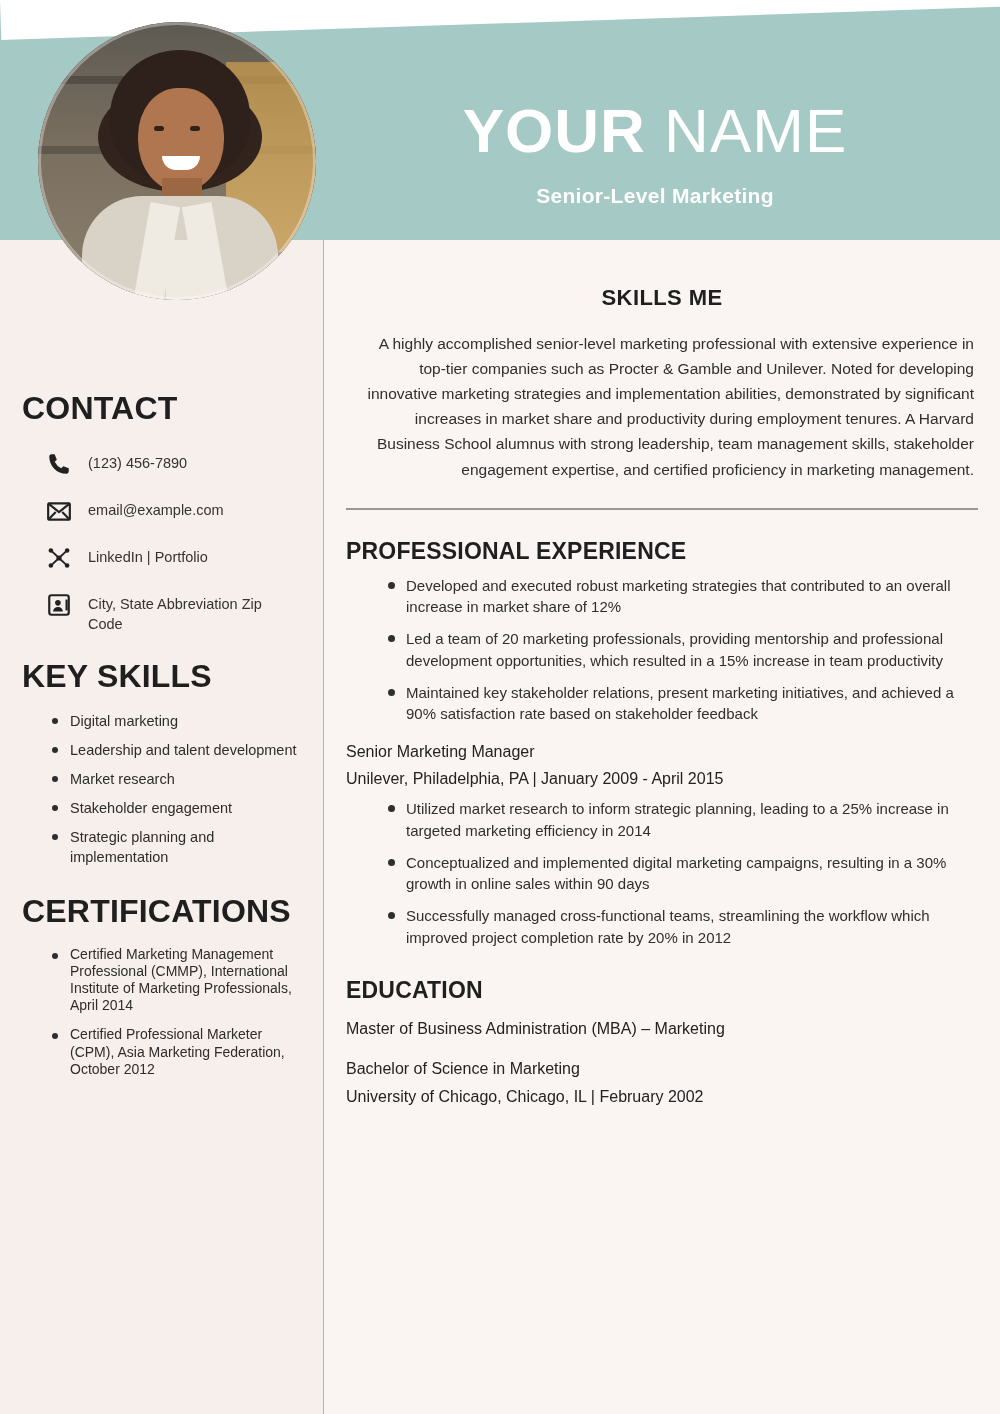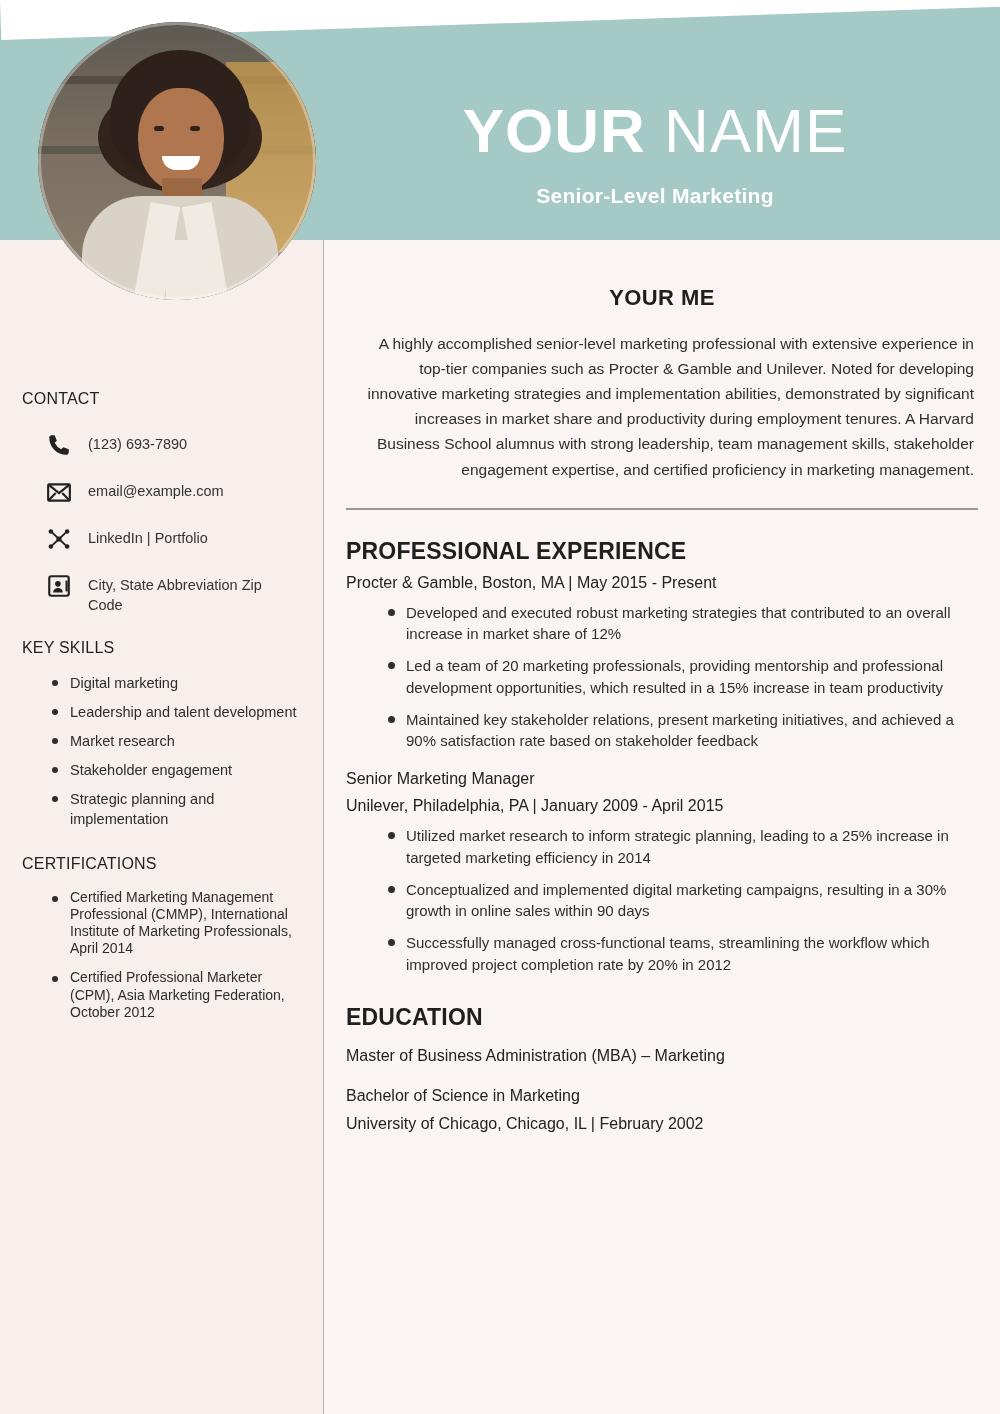--- a/index.html
+++ b/index.html
@@ -147,21 +147,21 @@
 
   
   .left-col {
     position: absolute;
     left: 0; top: 240px;
     width: 323px; height: 1174px;
     background: #f7efec;
     padding: 0 22px;
   }
   .sec-title {
-    font-size: 16px; font-weight: normal; color: #1f1f1f;
+    font-size: 32px; font-weight: bold; color: #1f1f1f;
     letter-spacing: .2px;
   }
   #contact-title { margin-top: 150px; margin-left: 0; }
 
   .contact-list { margin-top: 22px; }
   .contact-row {
     display: flex; align-items: flex-start; gap: 14px;
     margin-bottom: 17px; padding-left: 22px;
   }
   .ci {
@@ -277,21 +277,21 @@
     <div id="contact-title" class="sec-title">CONTACT</div>
 
     <div class="contact-list">
 
       <div class="contact-row">
         <span class="ci">
           <svg width="26" height="26" viewBox="0 0 24 24">
             <path d="M5 3c-1 0-2 1-2 2 0 9 7 16 16 16 1 0 2-1 2-2v-3l-5-2-2 2a13 13 0 0 1-6-6l2-2-2-5H5z" fill="#222"></path>
           </svg>
         </span>
-        <span class="contact-text">(123) 693-7890</span>
+        <span class="contact-text">(123) 456-7890</span>
       </div>
 
       <div class="contact-row">
         <span class="ci">
           <svg width="26" height="26" viewBox="0 0 24 24">
             <rect x="2" y="5" width="20" height="15" rx="1" fill="none" stroke="#222" stroke-width="2"></rect>
             <path d="M2 5l10 8 10-8" fill="none" stroke="#222" stroke-width="2"></path>
             <path d="M2 20l7-7M22 20l-7-7" fill="none" stroke="#222" stroke-width="2"></path>
           </svg>
         </span>
@@ -336,28 +336,27 @@
 
     <div class="sec-title cert-title">CERTIFICATIONS</div>
     <ul class="bullets certs">
       <li>Certified Marketing Management Professional (CMMP), International Institute of Marketing Professionals, April 2014</li>
       <li>Certified Professional Marketer (CPM), Asia Marketing Federation, October 2012</li>
     </ul>
   </div>
 
   <div class="right-col">
 
-    <div class="about-title">YOUR ME</div>
+    <div class="about-title">SKILLS ME</div>
     <div class="about-text">A highly accomplished senior-level marketing professional with extensive experience in top-tier companies such as Procter &amp; Gamble and Unilever. Noted for developing innovative marketing strategies and implementation abilities, demonstrated by significant increases in market share and productivity during employment tenures. A Harvard Business School alumnus with strong leadership, team management skills, stakeholder engagement expertise, and certified proficiency in marketing management.</div>
     <div class="divider"></div>
 
     <div class="r-sec-title">PROFESSIONAL EXPERIENCE</div>
 
     <div>
-      <div class="job-meta">Procter &amp; Gamble, Boston, MA | May 2015 - Present</div>
       <ul class="job-bullets">
         <li>Developed and executed robust marketing strategies that contributed to an overall increase in market share of 12%</li>
         <li>Led a team of 20 marketing professionals, providing mentorship and professional development opportunities, which resulted in a 15% increase in team productivity</li>
         <li>Maintained key stakeholder relations, present marketing initiatives, and achieved a 90% satisfaction rate based on stakeholder feedback</li>
       </ul>
     </div>
 
     <div style="margin-top:18px;">
       <div class="job-role">Senior Marketing Manager</div>
       <div class="job-meta">Unilever, Philadelphia, PA | January 2009 - April 2015</div>

